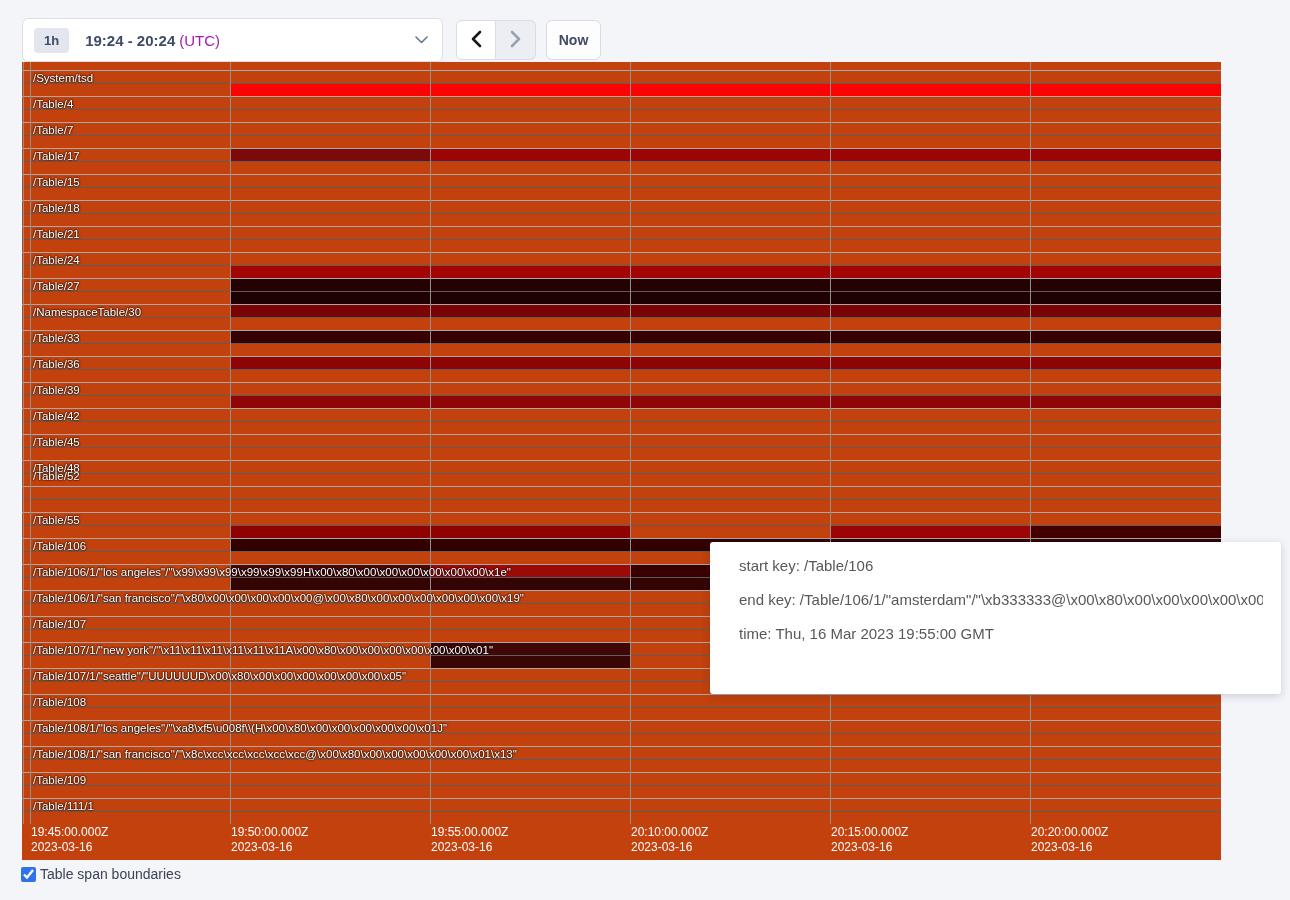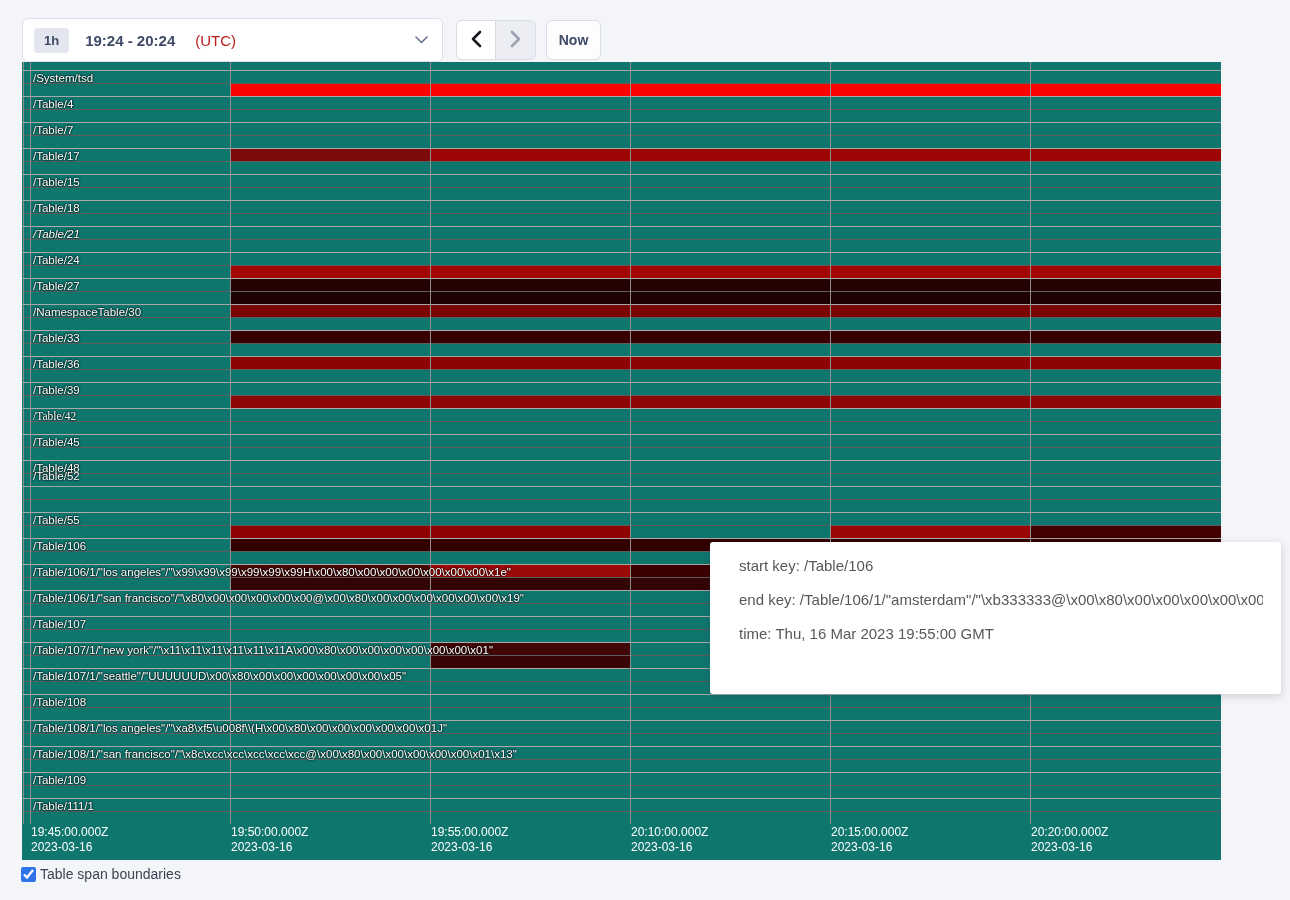--- a/index.html
+++ b/index.html
@@ -14,38 +14,38 @@
     position:absolute;left:22px;top:18px;width:421px;height:44px;
     background:#ffffff;border:1px solid #dcdfe8;border-radius:6px;
     box-sizing:border-box;display:flex;align-items:center;cursor:pointer;
   }
   .duration-badge{
     margin-left:11px;background:#e3e6ee;color:#3f4b66;
     font-size:13px;font-weight:bold;border-radius:4px;
     padding:6px 10px;line-height:1;
   }
   .range-label{margin-left:16px;font-size:15px;font-weight:bold;color:#3f4b66;white-space:nowrap;}
-  .range-tz{font-weight:normal;color:#b91c1c;margin-left:20px;}
+  .range-tz{font-weight:normal;color:#a21caf;margin-left:4px;}
   .select-caret{margin-left:auto;margin-right:14px;display:flex;align-items:center;}
   .nav-group{position:absolute;left:456px;top:20px;height:40px;display:flex;}
   .nav-btn{
     width:40px;height:40px;box-sizing:border-box;border:1px solid #d9dce6;
     display:flex;align-items:center;justify-content:center;background:#fff;cursor:pointer;padding:0;
   }
   .nav-btn.prev{border-radius:6px 0 0 6px;}
   .nav-btn.next{border-radius:0 6px 6px 0;background:#eceef3;border-left:none;cursor:default;}
   .now-btn{
     position:absolute;left:546px;top:20px;height:40px;width:55px;box-sizing:border-box;
     background:#fdfdfe;border:1px solid #d9dce6;border-radius:6px;
     font-family:"Liberation Sans",sans-serif;font-size:14px;font-weight:bold;color:#3f4b66;cursor:pointer;
   }
   
   .kv-canvas{
     position:absolute;left:22px;top:62px;width:1199px;height:798px;
-    background:#0f766e;overflow:hidden;
+    background:#c2410c;overflow:hidden;
   }
   .vline{position:absolute;top:0;width:1px;height:762px;background:#8f8f8f;}
   .hline{position:absolute;left:0;width:1199px;height:1px;}
   .hline.major{background:#a8a8a8;}
   .hline.minor{background:#5d5d5d;}
   .heat-band{position:absolute;height:12px;}
   .span-label{
     position:absolute;left:11px;color:#ffffff;font-size:11.5px;line-height:12px;
     white-space:nowrap;text-shadow:0 0 2px #000,0 0 2px #000;
   }
@@ -186,28 +186,28 @@
     <div class="vline" style="left: 408px;"></div>
     <div class="vline" style="left: 608px;"></div>
     <div class="vline" style="left: 808px;"></div>
     <div class="vline" style="left: 1008px;"></div>
     <div class="span-label" style="top: 10px;">/System/tsd</div>
     <div class="span-label" style="top: 36px;">/Table/4</div>
     <div class="span-label" style="top: 62px;">/Table/7</div>
     <div class="span-label" style="top: 88px;">/Table/17</div>
     <div class="span-label" style="top: 114px;">/Table/15</div>
     <div class="span-label" style="top: 140px;">/Table/18</div>
-    <div class="span-label" style="top: 166px; font-style: italic;">/Table/21</div>
+    <div class="span-label" style="top: 166px;">/Table/21</div>
     <div class="span-label" style="top: 192px;">/Table/24</div>
     <div class="span-label" style="top: 218px;">/Table/27</div>
     <div class="span-label" style="top: 244px;">/NamespaceTable/30</div>
     <div class="span-label" style="top: 270px;">/Table/33</div>
     <div class="span-label" style="top: 296px;">/Table/36</div>
     <div class="span-label" style="top: 322px;">/Table/39</div>
-    <div class="span-label" style="top: 348px; font-family: Liberation Serif, serif;">/Table/42</div>
+    <div class="span-label" style="top: 348px;">/Table/42</div>
     <div class="span-label" style="top: 374px;">/Table/45</div>
     <div class="span-label" style="top: 400px;">/Table/48</div>
     <div class="span-label" style="top: 408px;">/Table/52</div>
     <div class="span-label" style="top: 452px;">/Table/55</div>
     <div class="span-label" style="top: 478px;">/Table/106</div>
     <div class="span-label" style="top: 504px;">/Table/106/1/"los angeles"/"\x99\x99\x99\x99\x99\x99H\x00\x80\x00\x00\x00\x00\x00\x00\x1e"</div>
     <div class="span-label" style="top: 530px;">/Table/106/1/"san francisco"/"\x80\x00\x00\x00\x00\x00@\x00\x80\x00\x00\x00\x00\x00\x00\x19"</div>
     <div class="span-label" style="top: 556px;">/Table/107</div>
     <div class="span-label" style="top: 582px;">/Table/107/1/"new york"/"\x11\x11\x11\x11\x11\x11A\x00\x80\x00\x00\x00\x00\x00\x00\x01"</div>
     <div class="span-label" style="top: 608px;">/Table/107/1/"seattle"/"UUUUUUD\x00\x80\x00\x00\x00\x00\x00\x00\x05"</div>

